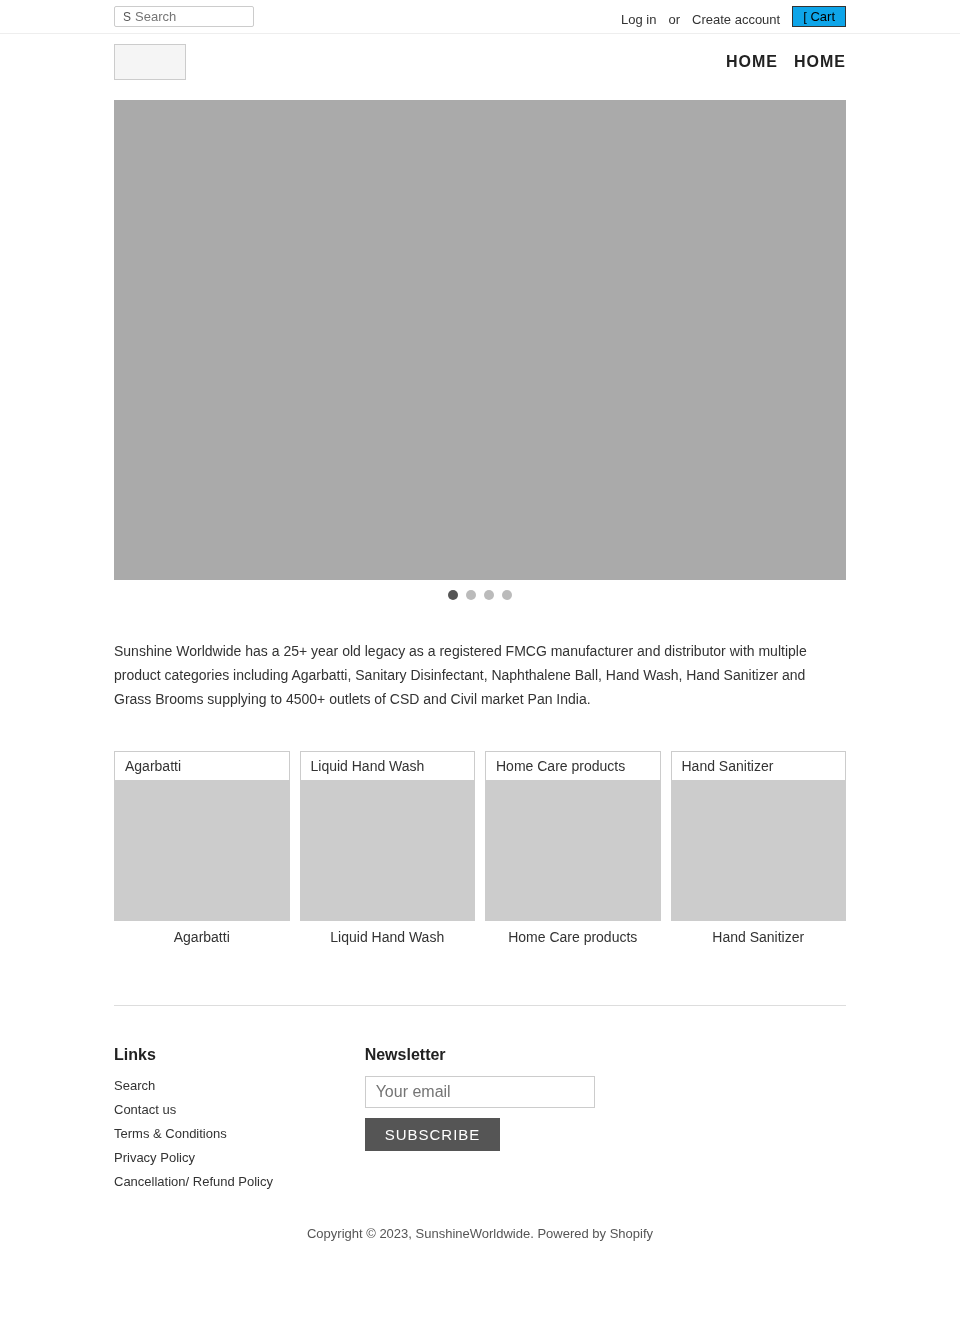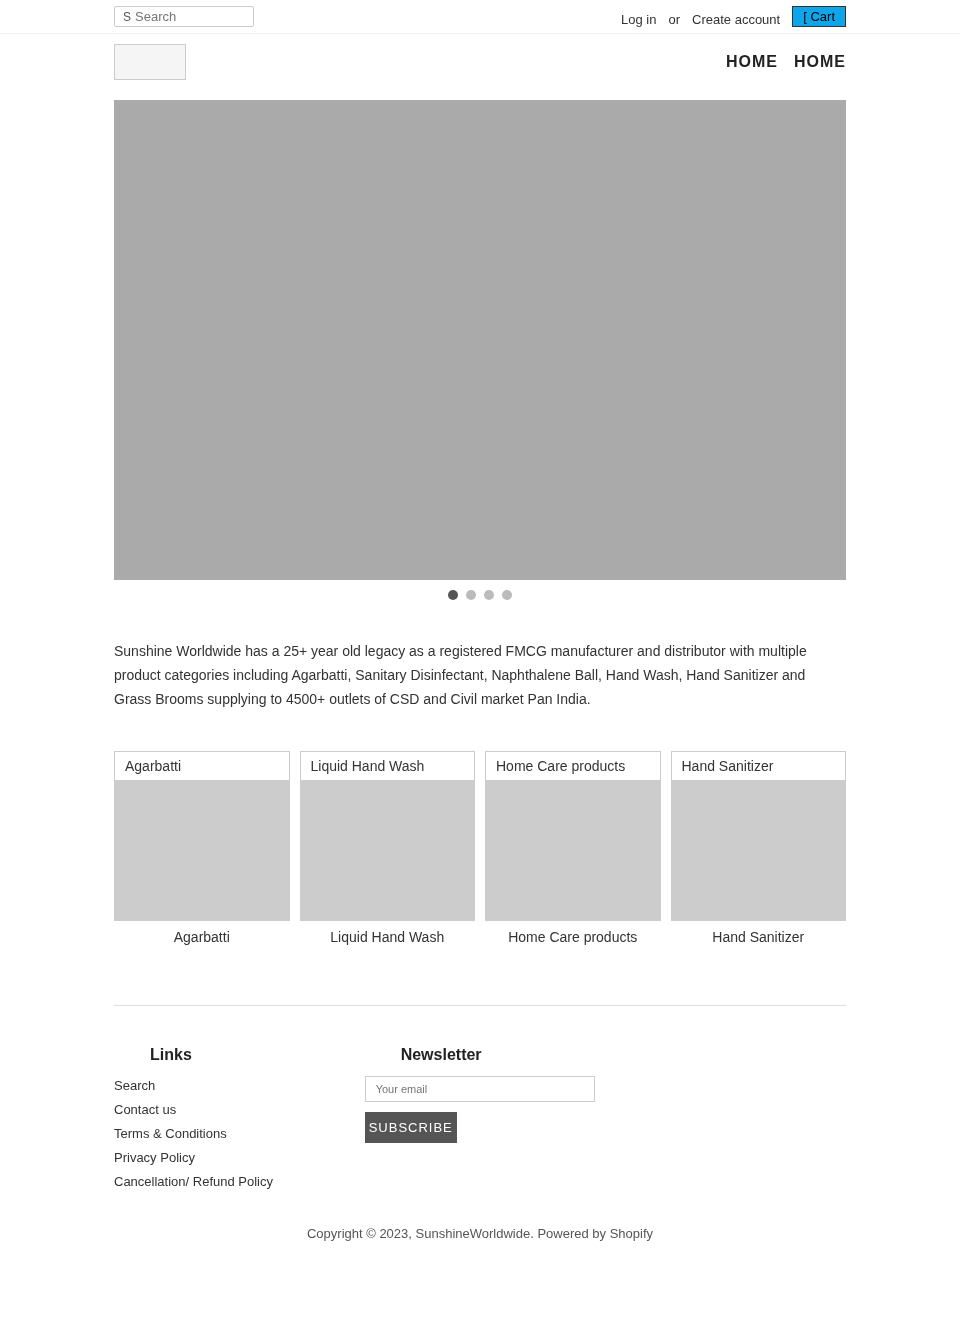--- a/index.html
+++ b/index.html
@@ -172,21 +172,20 @@
       padding: 20px 114px 10px;
       display: grid;
       grid-template-columns: 1fr 1fr 1fr;
       gap: 20px;
     }
     .footer-col h3 {
       font-size: 16px;
       font-weight: bold;
       margin-bottom: 12px;
       color: #222;
-      margin-left: 36px;
     }
     .footer-links {
       list-style: none;
     }
     .footer-links li {
       margin-bottom: 6px;
     }
     .footer-links li a {
       font-size: 13px;
       color: #333;
@@ -200,30 +199,30 @@
     .newsletter-text {
       font-size: 13px;
       color: #333;
       line-height: 1.5;
       margin-bottom: 10px;
     }
     .email-input {
       width: 100%;
       border: 1px solid #ccc;
       padding: 6px 10px;
-      font-size: 11px;
+      font-size: 16px;
       margin-bottom: 10px;
       outline: none;
     }
     .subscribe-btn {
       background: #555;
       color: #fff;
       border: none;
-      padding: 8px 4px;
-      font-size: 13px;
+      padding: 8px 20px;
+      font-size: 15px;
       cursor: pointer;
       letter-spacing: 1px;
     }
 
     
     .copyright {
       text-align: center;
       font-size: 13px;
       color: #555;
       padding: 20px 0 20px;

